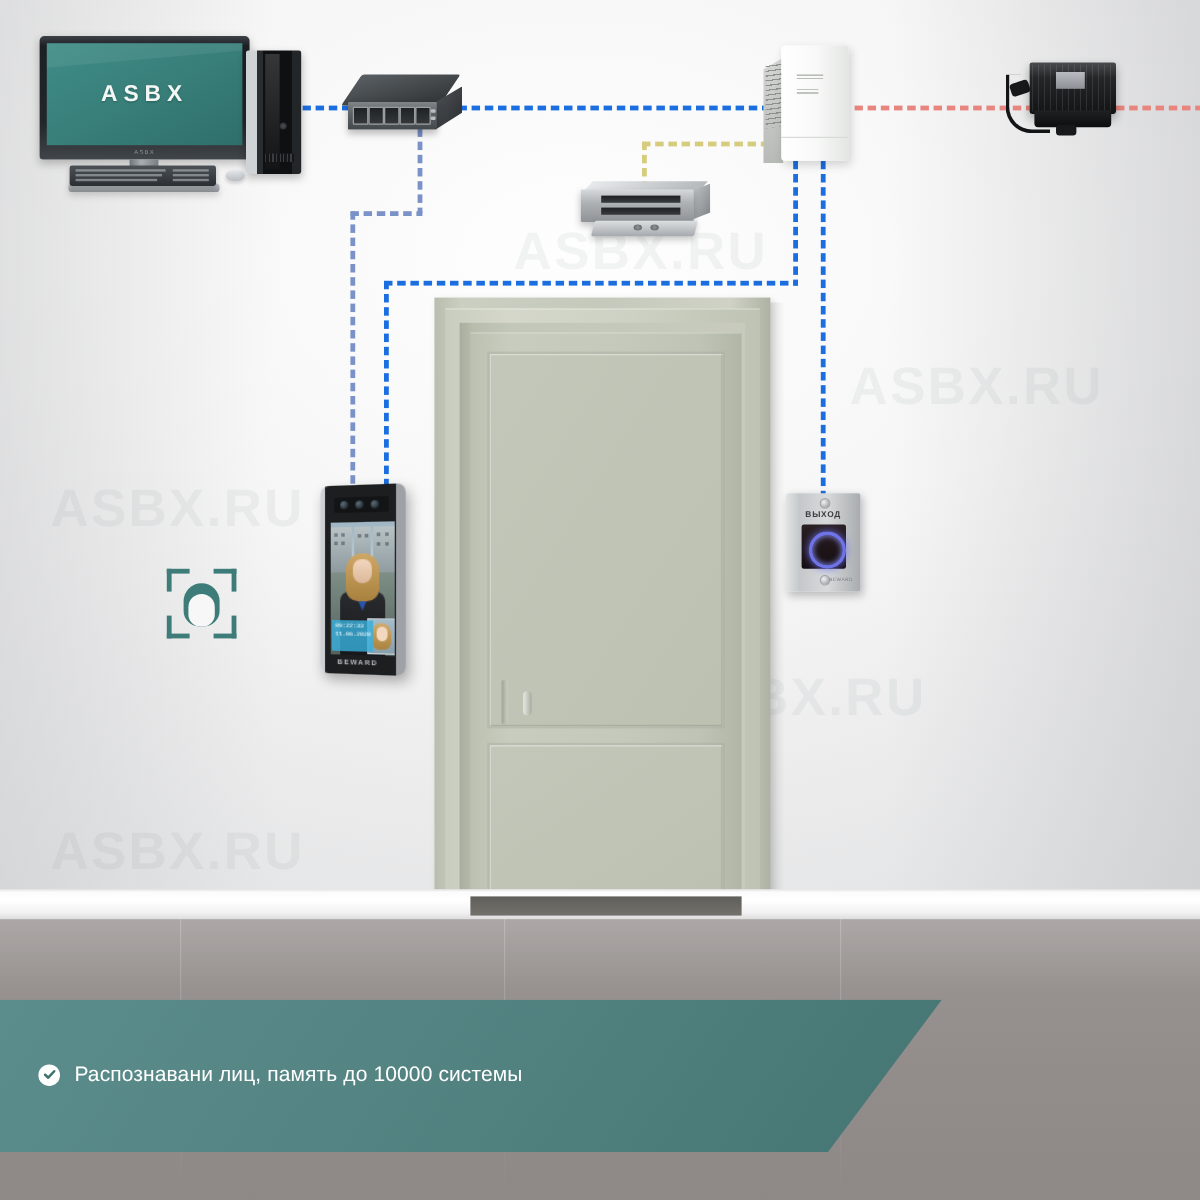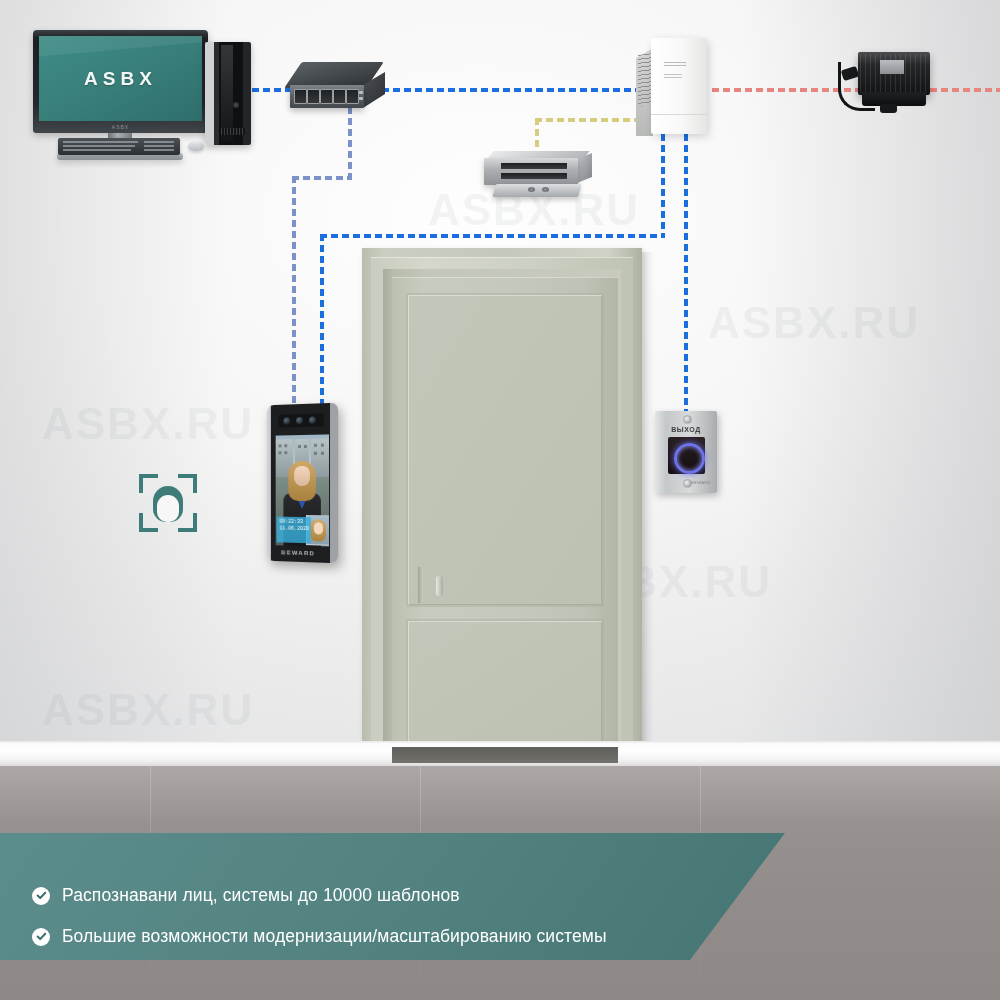--- a/index.html
+++ b/index.html
@@ -614,25 +614,17 @@
     <div class="fi-face"></div>
   </div>
 
   <div class="banner">
     <div class="feat" style="top:52px;">
       <span class="check">
         <svg width="11" height="11" viewBox="0 0 11 11" aria-hidden="true">
           <path d="M1.6 5.6 L4.2 8.1 L9.2 2.7" fill="none" stroke="#3f7370" stroke-width="2.1" stroke-linecap="round" stroke-linejoin="round"></path>
         </svg>
       </span>
-      <span class="feat-text">Распознавани лиц, системы до 10000 шаблонов</span>
-    </div>
-    <div class="feat" style="top:93px;">
-      <span class="check">
-        <svg width="11" height="11" viewBox="0 0 11 11" aria-hidden="true">
-          <path d="M1.6 5.6 L4.2 8.1 L9.2 2.7" fill="none" stroke="#3f7370" stroke-width="2.1" stroke-linecap="round" stroke-linejoin="round"></path>
-        </svg>
-      </span>
-      <span class="feat-text">Большие возможности модернизации/масштабированию системы</span>
+      <span class="feat-text">Распознавани лиц, память до 10000 системы</span>
     </div>
   </div>
 
 </div>
 
 </body></html>

